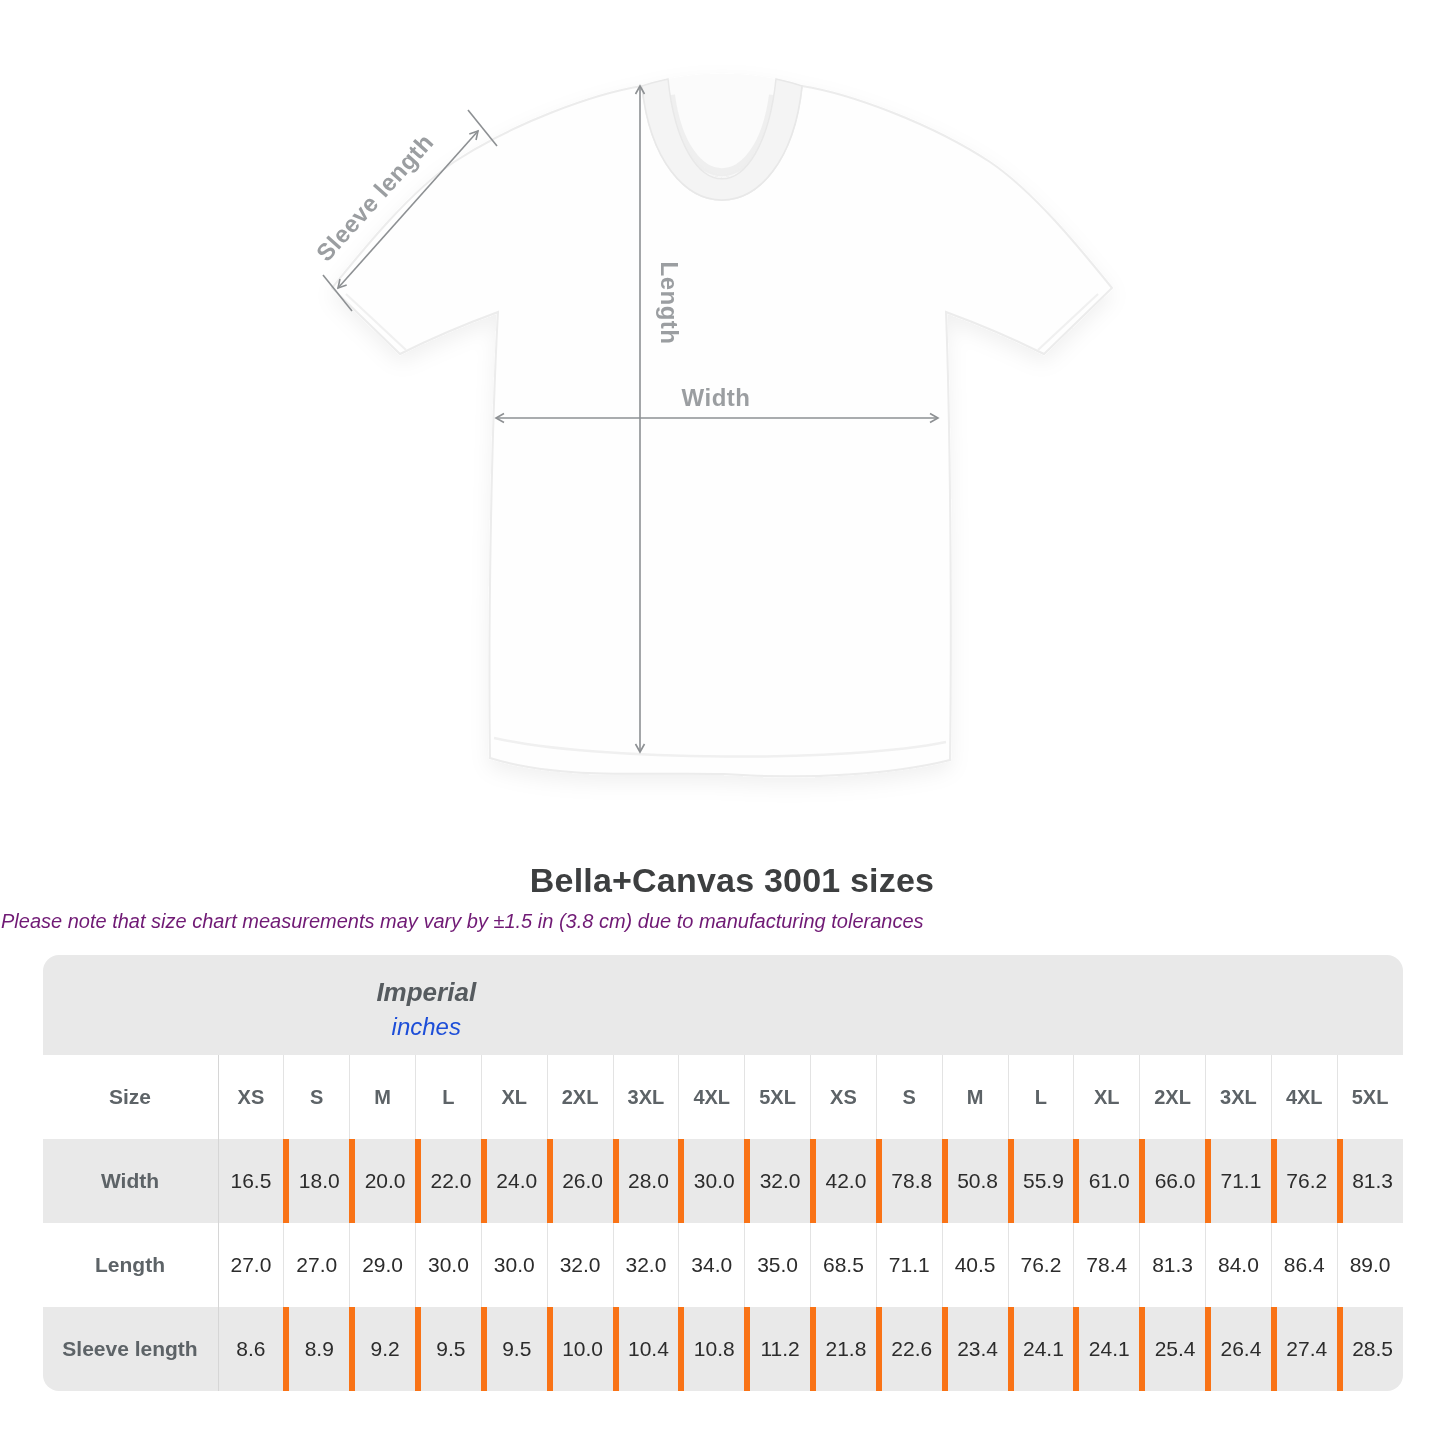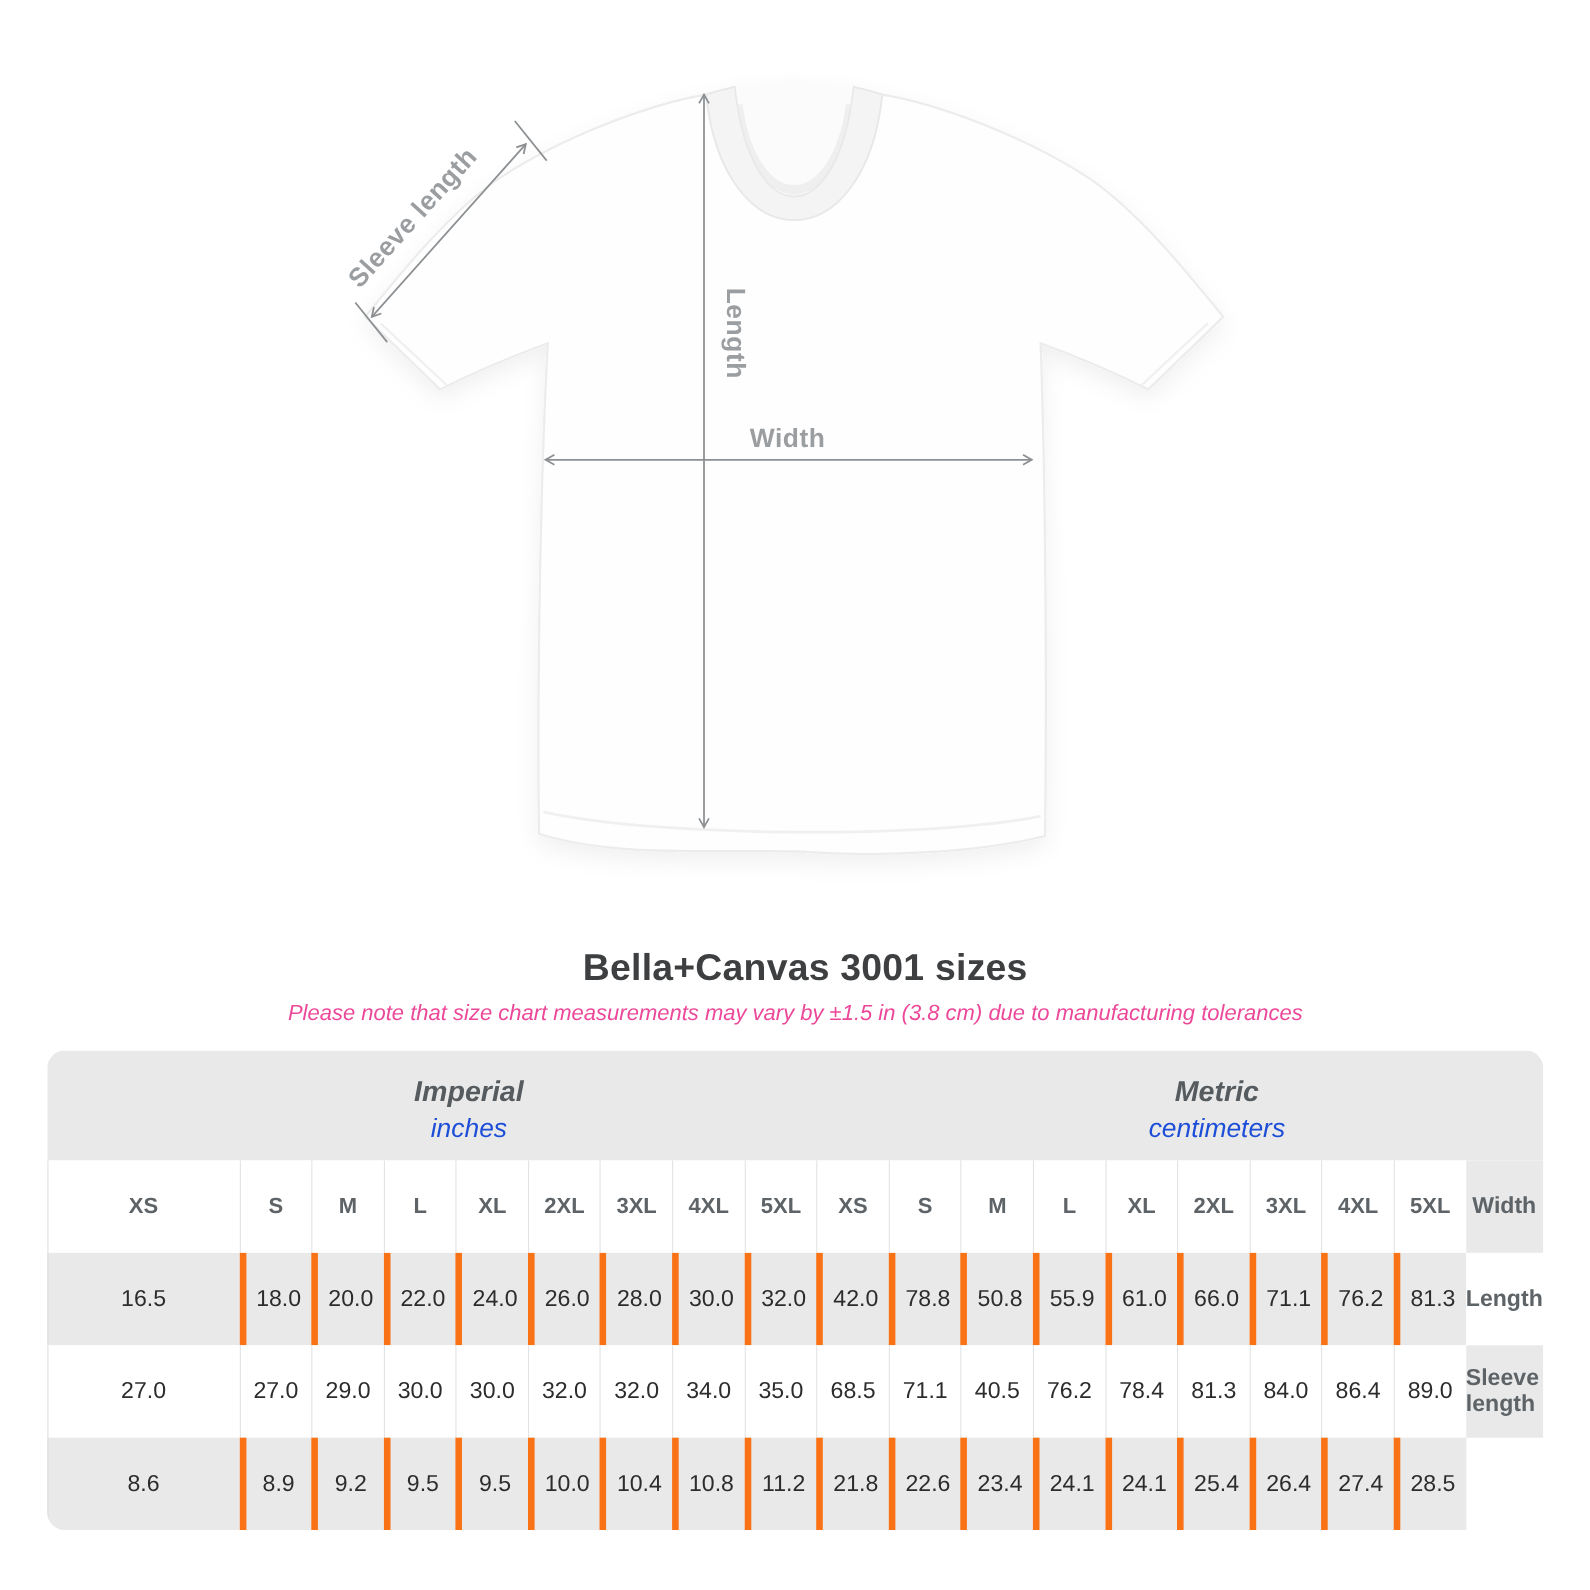--- a/index.html
+++ b/index.html
@@ -7,21 +7,21 @@
   body { font-family: "Liberation Sans", sans-serif; }
   .page { width:1445px; height:1445px; background:#ffffff; overflow:hidden; position:relative; }
 
   
   .diagram { display:block; width:1445px; height:845px; }
   .dim-line { stroke:#8d9093; stroke-width:1.6; fill:none; }
   .dim-label { font-family:"Liberation Sans", sans-serif; font-weight:bold; font-size:24px; fill:#9b9ea1; letter-spacing:0.5px; }
 
   
   .page-title { margin:16px 0 0 0; text-align:center; font-size:34px; font-weight:bold; color:#3d3f40; letter-spacing:0.2px;padding-left:19px; }
-  .subtitle { margin:10px 0 0 1px; text-align:center; font-size:20px; font-style:italic; color:#ec4899; }
+  .subtitle { margin:10px 0 0 1px; text-align:left; font-size:20px; font-style:italic; color:#701a75; }
 
   
   .size-table { width:1360px; margin:22px auto 0 auto; border-radius:16px; overflow:hidden; }
   .unit-band { display:flex; background:#e9e9e9; height:100px; }
   .unit-group { display:flex; flex-direction:column; align-items:center; justify-content:center; gap:5px; padding-top:8px; }
   .unit-imperial { flex:0 0 calc(50% + 87.5px); }
   .unit-metric { flex:1; }
   .unit-name { font-size:26px; font-weight:bold; font-style:italic; color:#565b5f; }
   .unit-sub { font-size:24px; font-style:italic; color:#1d4ed8; }
 
@@ -90,28 +90,25 @@
   <h1 class="page-title">Bella+Canvas 3001 sizes</h1>
   <p class="subtitle">Please note that size chart measurements may vary by ±1.5 in (3.8 cm) due to manufacturing tolerances</p>
 
   <div class="size-table">
 
     <div class="unit-band">
       <div class="unit-group unit-imperial">
         <div class="unit-name">Imperial</div>
         <div class="unit-sub">inches</div>
       </div>
-      <div class="unit-group unit-metric">
-        <div class="unit-name">Metric</div>
-        <div class="unit-sub">centimeters</div>
-      </div>
     </div>
 
     <div class="grid" role="table">
 
+      <div class="cell hc lc">Size</div>
       <div class="cell hc c1">XS</div>
       <div class="cell hc">S</div>
       <div class="cell hc">M</div>
       <div class="cell hc">L</div>
       <div class="cell hc">XL</div>
       <div class="cell hc">2XL</div>
       <div class="cell hc">3XL</div>
       <div class="cell hc">4XL</div>
       <div class="cell hc">5XL</div>
       <div class="cell hc">XS</div>

